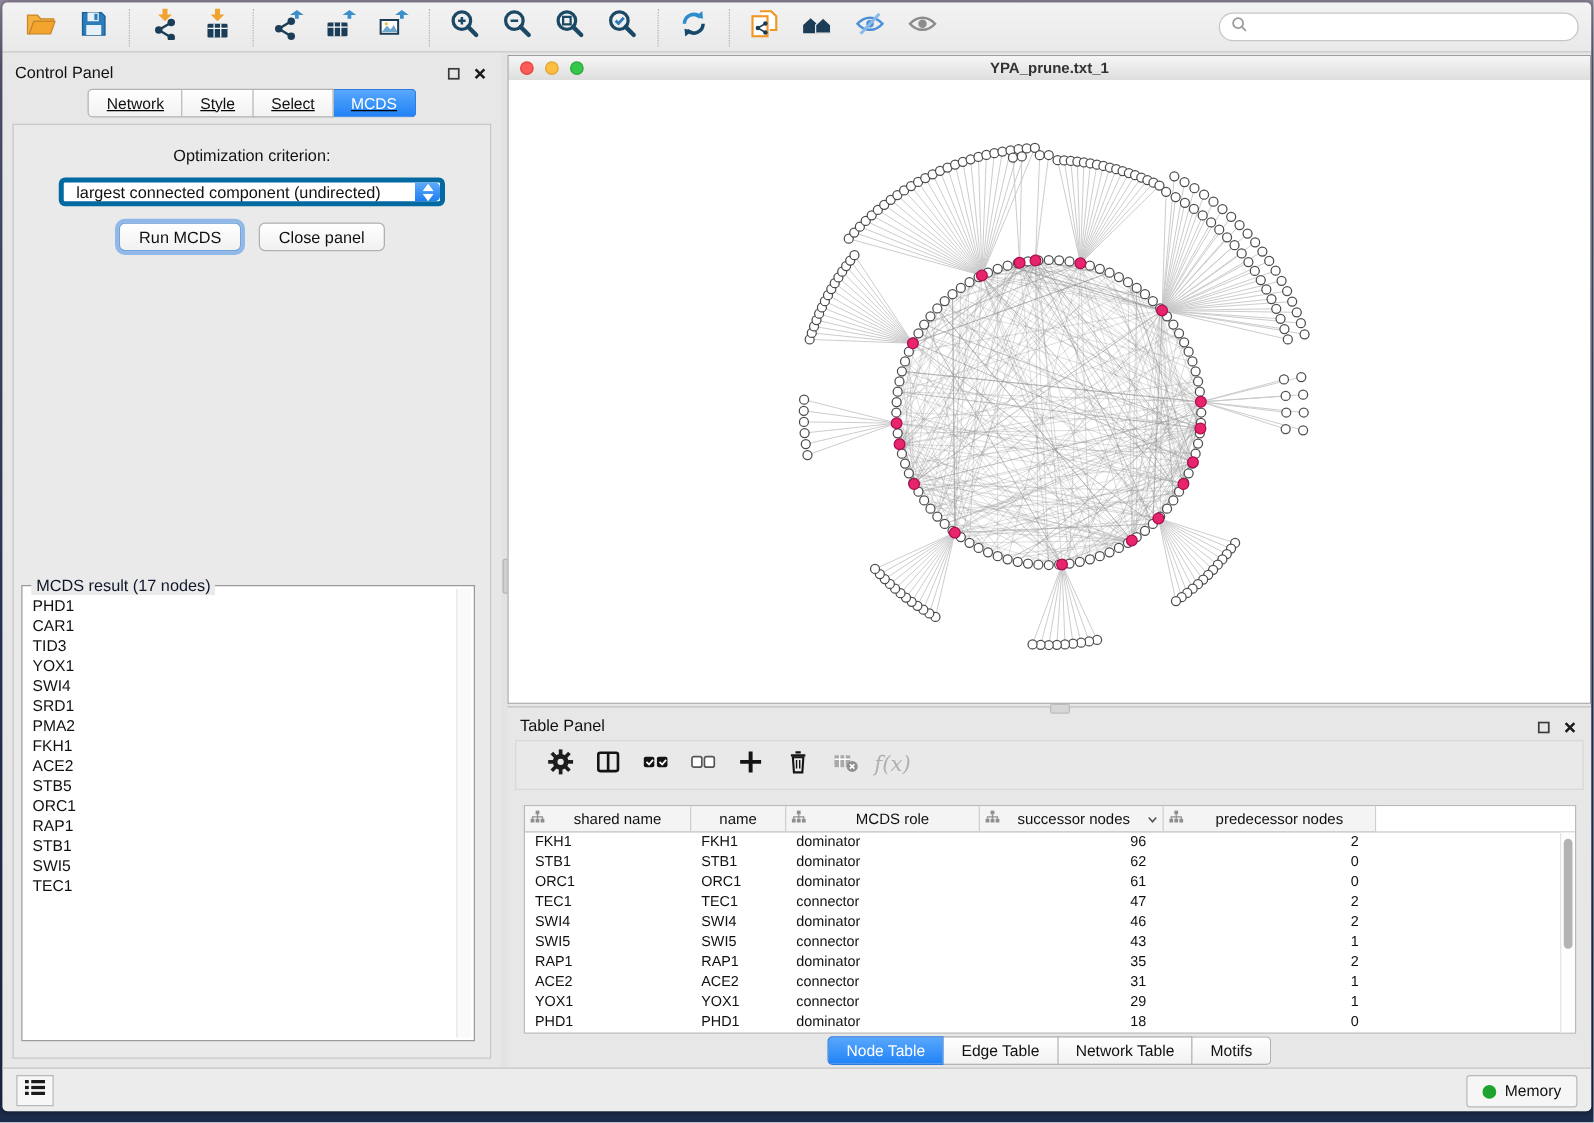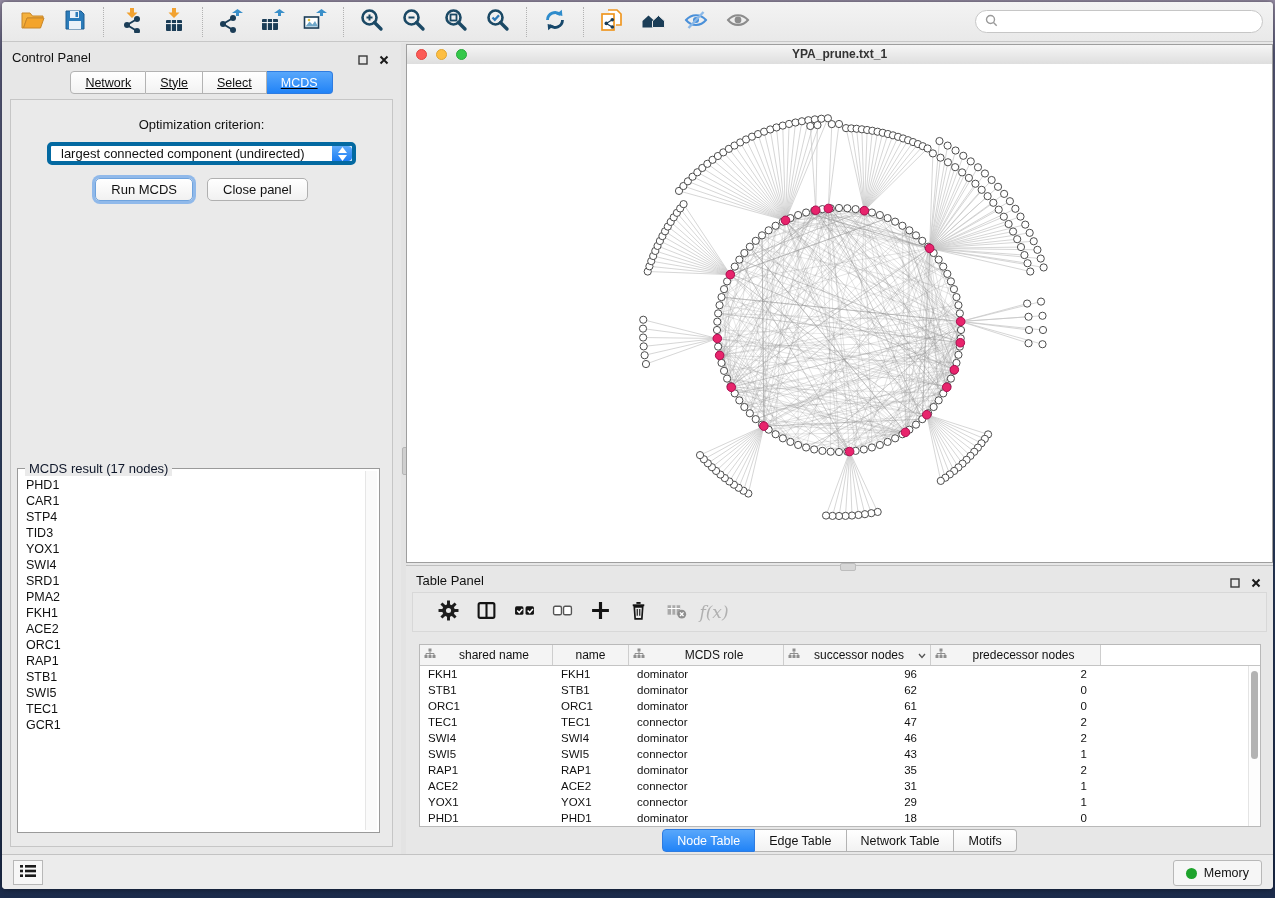--- a/index.html
+++ b/index.html
@@ -306,34 +306,33 @@
         </div>
         <div class="btnrow">
           <button class="mbtn focusring">Run MCDS</button>
           <button class="mbtn">Close panel</button>
         </div>
         <div class="result-box">
           <span class="result-legend">MCDS result (17 nodes)</span>
           <div class="result-list" id="mcds-list">
               <div>PHD1</div>
               <div>CAR1</div>
-              <div>STP4</div>
               <div>TID3</div>
               <div>YOX1</div>
               <div>SWI4</div>
               <div>SRD1</div>
               <div>PMA2</div>
               <div>FKH1</div>
               <div>ACE2</div>
+              <div>STB5</div>
               <div>ORC1</div>
               <div>RAP1</div>
               <div>STB1</div>
               <div>SWI5</div>
               <div>TEC1</div>
-              <div>GCR1</div>
             </div>
           <div class="result-scroll"></div>
         </div>
       </div>
     </div>
 
     <div class="vsplit">
       <div class="vgrip"></div>
     </div>
 

